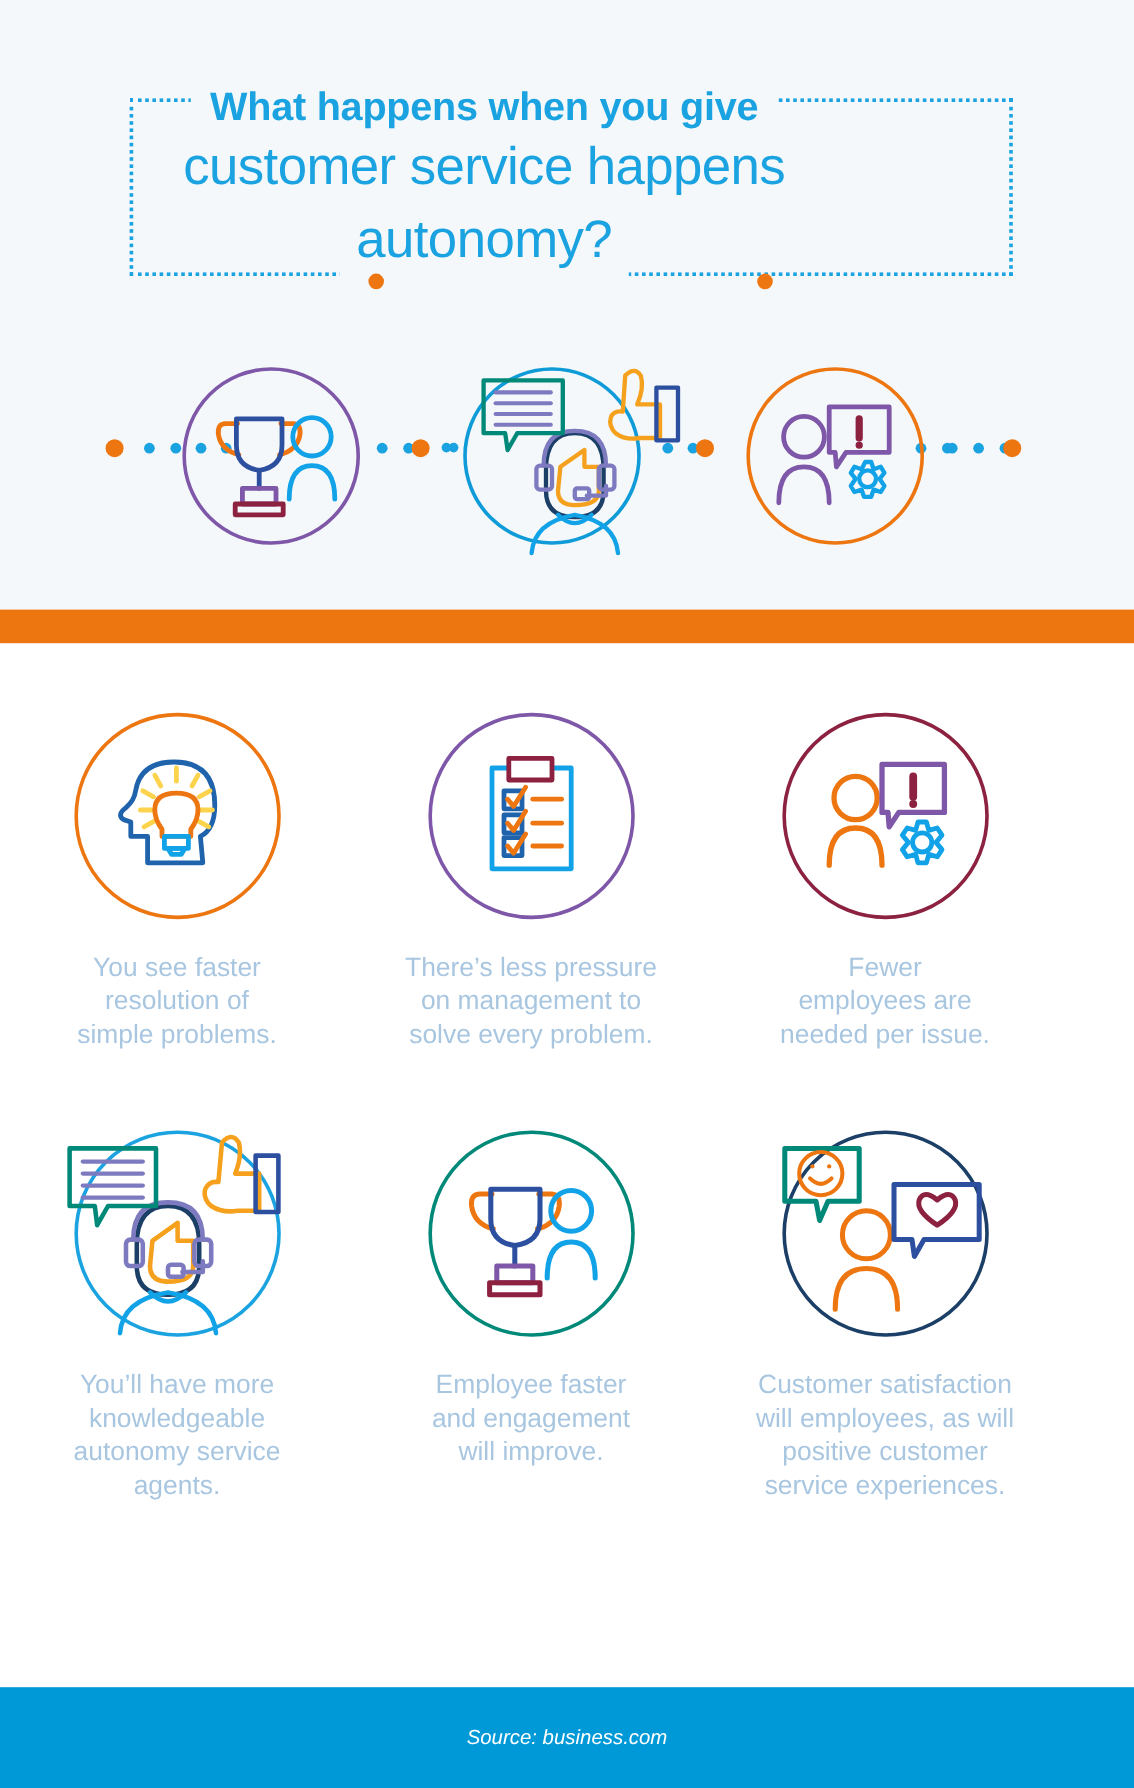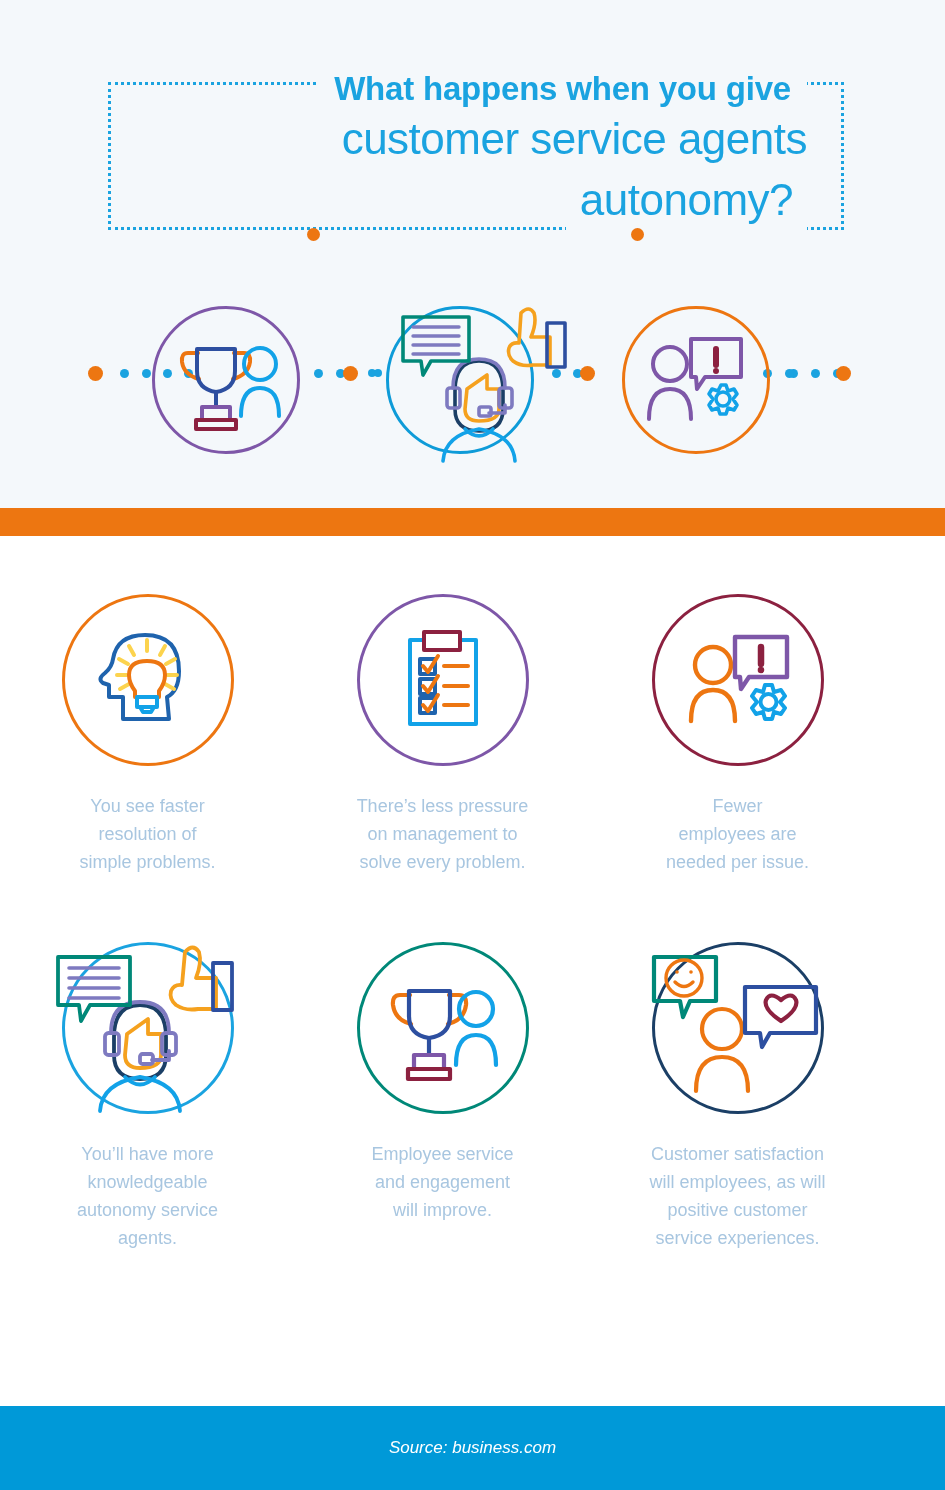--- a/index.html
+++ b/index.html
@@ -18,21 +18,21 @@
   }
 
   .title-frame {
     position:absolute; left:108px; top:82px; width:736px; height:148px;
     border:3px dotted #1aa3e0;
     box-sizing:border-box;
   }
 
   .title-block {
     position:absolute; left:0; top:70px; width:807px;
-    text-align:right;
+    text-align:center;
   }
   .title-line1 {
     font-size:33px; font-weight:bold; color:#1aa3e0;
     letter-spacing:-0.2px; line-height:38px;
     position:relative; z-index:3;
     display:inline-block; background:#f4f8fb; padding:0 16px;
   }
   .title-line2 {
     font-size:44px; font-weight:300; color:#1aa3e0;
     line-height:62px; letter-spacing:-0.5px;
@@ -71,21 +71,21 @@
     position:absolute; left:0; top:590px; width:945px;
   }
   .row { display:flex; }
   .cell { width:285px; margin:0 5px; text-align:center; }
   .cell-icon { height:180px; display:flex; align-items:center; justify-content:center; }
   .circle-wrap {
     width:172px; height:172px; border-radius:50%; box-sizing:border-box;
     position:relative; display:flex; align-items:center; justify-content:center;
   }
   .caption {
-    font-size:18px; line-height:28px; color:#a8c6e0;
+    font-size:22px; line-height:28px; color:#a8c6e0;
     font-weight:400; padding-top:22px;
   }
 
   
   .footer {
     position:absolute; left:0; top:1406px; width:945px; height:84px;
     background:#0099d8; display:flex; align-items:center; justify-content:center;
   }
   .footer-text {
     color:#ffffff; font-size:17px; font-style:italic; font-weight:400;
@@ -96,21 +96,21 @@
 <body>
 
 <div class="header">
 
   <div class="title-frame"></div>
 
   <div class="title-block">
     <div>
       <span class="title-line1">What happens when you give</span>
     </div>
-    <div class="title-line2">customer service agents</div>
+    <div class="title-line2">customer service happens</div>
     <div>
       <span class="title-line3">autonomy?</span>
     </div>
   </div>
 
   <div class="dot-orange-title left"></div>
   <div class="dot-orange-title right"></div>
 
   <div id="connector-layer">
       <div class="connector-dot" style="left: 87.5px; top: 365.5px; width: 15px; height: 15px; background: rgb(237, 118, 17);"></div>
@@ -322,21 +322,21 @@
               <path d="M31 28 L72 28 L72 53 Q72 72 51 75 Q31 72 31 53 Z" stroke="#2d4fa0"></path>
               <path d="M51 75 L51 92" stroke="#2d4fa0"></path>
               <rect x="36" y="92" width="30" height="14" stroke="#7e57a8"></rect>
               <rect x="30" y="106" width="42" height="10" stroke="#8c2140"></rect>
               <circle cx="98" cy="46" r="17" stroke="#12a2e8"></circle>
               <path d="M78 102 Q78 72 98 72 Q118 72 118 102" stroke="#12a2e8"></path>
             </g>
           </svg>
         </div>
       </div>
-      <div class="caption" style="white-space: pre-line;">Employee service
+      <div class="caption" style="white-space: pre-line;">Employee faster
 and engagement
 will improve.</div>
     </div>
 
     <div class="cell">
       <div class="cell-icon">
         <div class="circle-wrap" style="border:3px solid #1b3f66">
           <svg width="175" height="160" viewBox="0 0 175 160" style="margin-top:-6px">
             <g fill="none" stroke-width="4.2" stroke-linecap="round" stroke-linejoin="round">
               <circle cx="72" cy="84" r="20" stroke="#ed7611"></circle>

